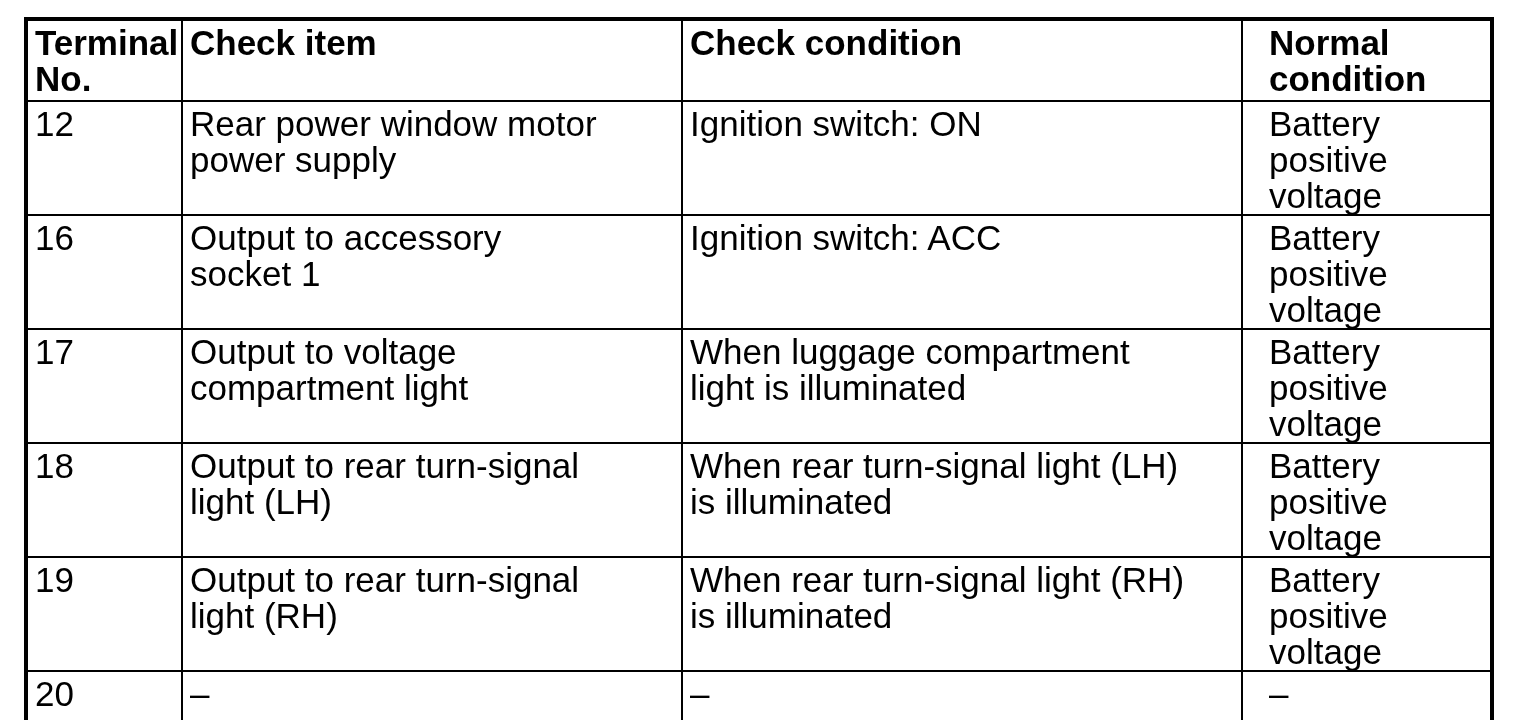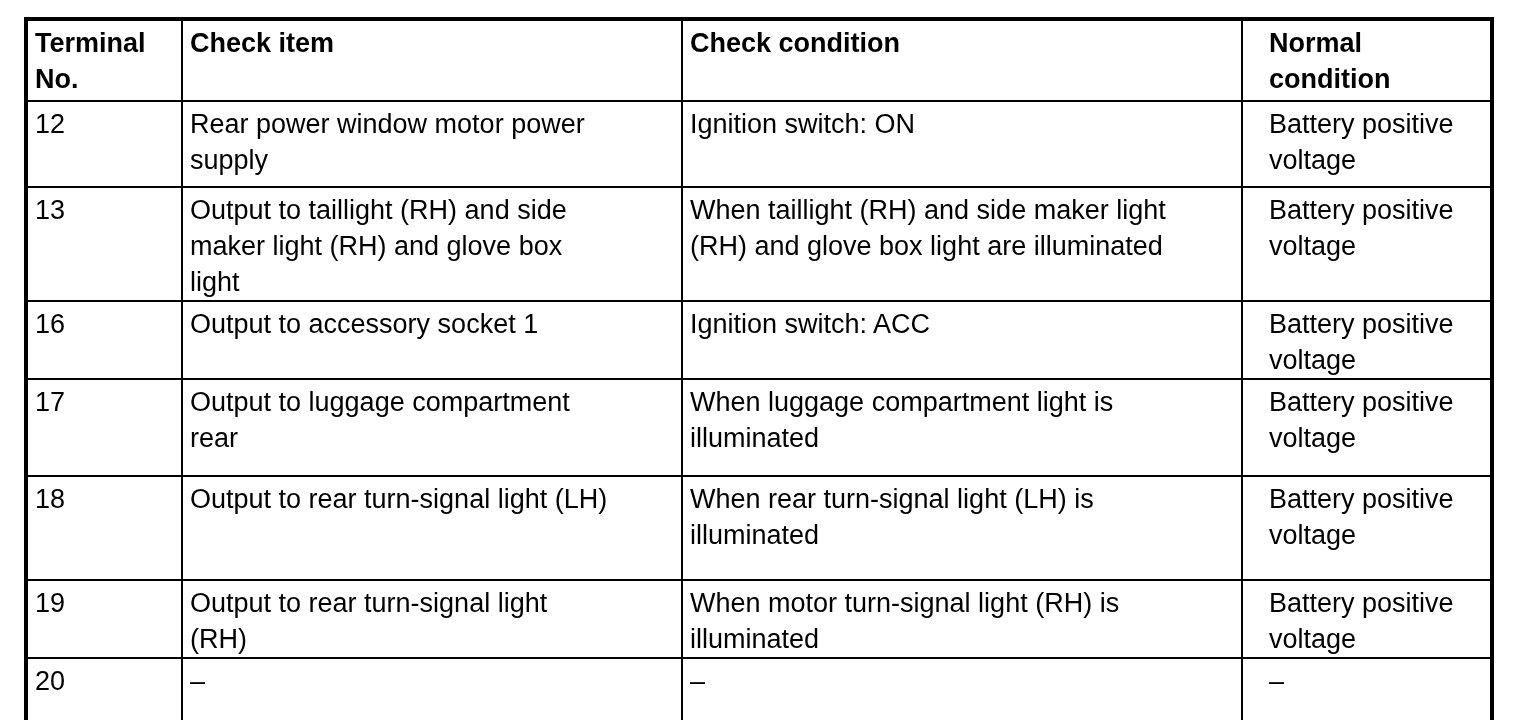--- a/index.html
+++ b/index.html
@@ -22,21 +22,21 @@
     border-collapse: collapse;
     table-layout: fixed;
     border: 4px solid #000000;
     color: #000000;
   }
   .doc-table th,
   .doc-table td {
     border: 2px solid #000000;
     vertical-align: top;
     text-align: left;
-    font-size: 27px;
+    font-size: 35px;
     line-height: 36px;
     padding: 4px 6px 0 7px;
     overflow: hidden;
     word-wrap: normal;
   }
   .doc-table th { font-weight: bold; }
   .doc-table td { font-weight: normal; }
 
   
   .doc-table th.col-check-item,      .doc-table td.col-check-item      { padding-right: 72px; }
@@ -72,47 +72,41 @@
     </tr>
   </thead>
   <tbody>
     <tr>
       <td class="col-terminal">12</td>
       <td class="col-check-item">Rear power window motor power supply</td>
       <td class="col-check-condition">Ignition switch: ON</td>
       <td class="col-normal">Battery positive voltage</td>
     </tr>
     <tr>
-      <td class="col-terminal">13</td>
-      <td class="col-check-item">Output to taillight (RH) and side maker light (RH) and glove box light</td>
-      <td class="col-check-condition">When taillight (RH) and side maker light (RH) and glove box light are illuminated</td>
-      <td class="col-normal">Battery positive voltage</td>
-    </tr>
-    <tr>
       <td class="col-terminal">16</td>
       <td class="col-check-item">Output to accessory socket 1</td>
       <td class="col-check-condition">Ignition switch: ACC</td>
       <td class="col-normal">Battery positive voltage</td>
     </tr>
     <tr>
       <td class="col-terminal">17</td>
-      <td class="col-check-item">Output to luggage compartment rear</td>
+      <td class="col-check-item">Output to voltage compartment light</td>
       <td class="col-check-condition">When luggage compartment light is illuminated</td>
       <td class="col-normal">Battery positive voltage</td>
     </tr>
     <tr>
       <td class="col-terminal">18</td>
       <td class="col-check-item">Output to rear turn-signal light (LH)</td>
       <td class="col-check-condition">When rear turn-signal light (LH) is illuminated</td>
       <td class="col-normal">Battery positive voltage</td>
     </tr>
     <tr>
       <td class="col-terminal">19</td>
       <td class="col-check-item">Output to rear turn-signal light (RH)</td>
-      <td class="col-check-condition">When motor turn-signal light (RH) is illuminated</td>
+      <td class="col-check-condition">When rear turn-signal light (RH) is illuminated</td>
       <td class="col-normal">Battery positive voltage</td>
     </tr>
     <tr>
       <td class="col-terminal">20</td>
       <td class="col-check-item">–</td>
       <td class="col-check-condition">–</td>
       <td class="col-normal">–</td>
     </tr>
   </tbody>
 </table>

